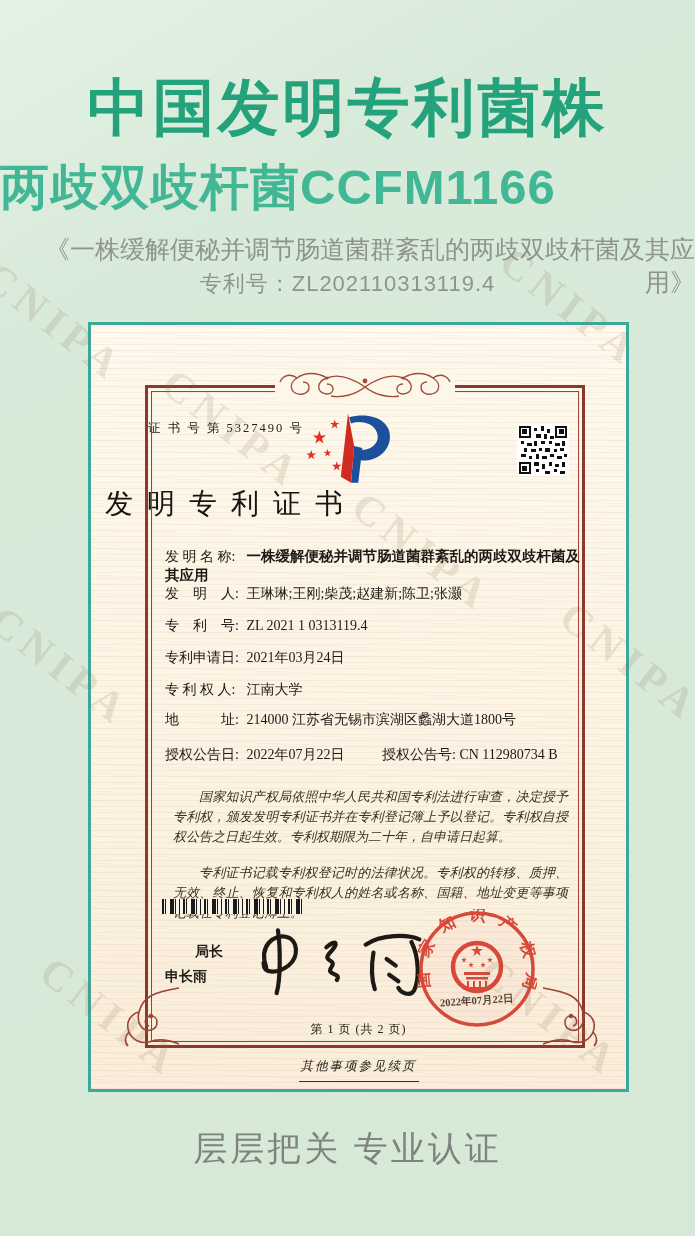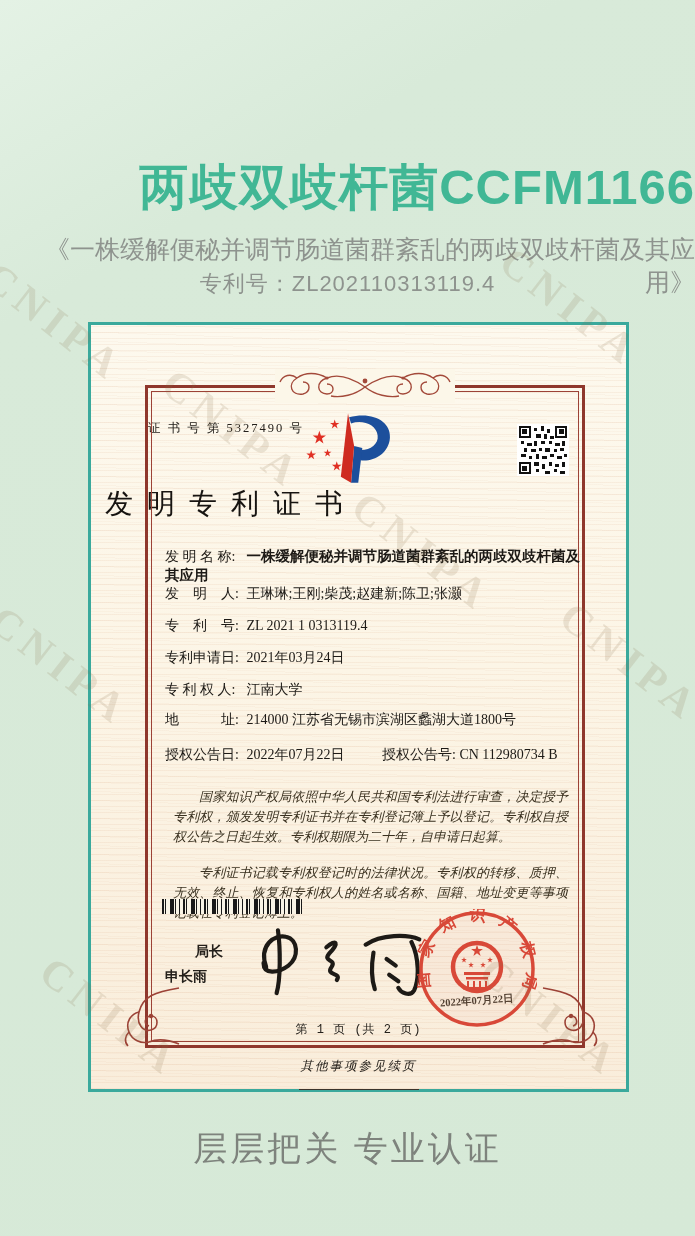--- a/index.html
+++ b/index.html
@@ -5,21 +5,21 @@
   html,body{margin:0;padding:0;background:#c9dcca;}
   .page{
     position:relative;width:695px;height:1236px;margin:0 auto;
     background:linear-gradient(150deg,#e4f2e5 0%,#d8ead9 20%,#d6e9d7 100%);
     overflow:hidden;
     font-family:"Liberation Sans","DejaVu Sans",sans-serif;
   }
   
   .hero-title{position:absolute;top:66px;left:0;width:100%;text-align:center;
     font-size:62px;font-weight:bold;letter-spacing:3px;color:#23a27b;}
-  .hero-sub{position:absolute;top:155px;left:0;width:100%;text-align:right;
+  .hero-sub{position:absolute;top:155px;left:0;width:100%;text-align:left;
     font-size:49px;font-weight:bold;letter-spacing:1px;color:#41b795;}
   .hero-book{position:absolute;top:233px;left:0;width:100%;text-align:right;
     font-size:25px;color:#8e938e;}
   .hero-patent{position:absolute;top:269px;left:0;width:100%;text-align:center;
     font-size:22px;color:#8e938e;letter-spacing:1px;}
   
   .cert{position:absolute;left:88px;top:322px;width:535px;height:764px;
     border:3px solid #3aa99c;
     background:linear-gradient(180deg,#fdf9ee 0%,#fcf5e6 45%,#f9eddb 100%);
     font-family:"Liberation Serif","DejaVu Serif",serif;color:#1f1c18;}
@@ -55,37 +55,38 @@
     repeating-linear-gradient(90deg,#191919 0 2px,#f9f4e6 2px 3px,#191919 3px 4px,
     #f9f4e6 4px 8px,#191919 8px 12px,#f9f4e6 12px 13px,#191919 13px 14px,
     #f9f4e6 14px 17px,#191919 17px 18px,#f9f4e6 18px 21px);}
   .director-label{position:absolute;left:74px;top:618px;font-size:14px;font-weight:bold;
     font-family:"Liberation Sans",sans-serif;color:#24201b;margin-left:30px;}
   .director-name{position:absolute;left:74px;top:643px;font-size:14px;font-weight:bold;
     font-family:"Liberation Sans",sans-serif;color:#24201b;}
   .signature{position:absolute;left:150px;top:600px;width:210px;height:72px;}
   .seal{position:absolute;left:326px;top:584px;width:120px;height:120px;opacity:0.92;}
   .page-info{position:absolute;left:0;top:696px;width:100%;text-align:center;
-    font-size:12px;color:#24201b;letter-spacing:1px;font-family:Liberation Mono, monospace;}
+    font-size:12px;color:#24201b;letter-spacing:1px;}
   .continuation{position:absolute;left:0;top:733px;width:100%;text-align:center;
     font-size:12.5px;color:#24201b;letter-spacing:2px;font-style:italic;}
-  .continuation span{border-bottom:1px solid #3a342c;padding:0 2px 16px;}
+  .continuation span{border-bottom:1px solid #3a342c;padding:0 2px 8px;}
   
   .wm-layer{position:absolute;inset:0;pointer-events:none;z-index:30;}
   .wm{position:absolute;font-size:42px;font-weight:bold;letter-spacing:7px;
     color:rgba(134,111,74,0.16);transform:rotate(38deg);font-family:"Liberation Serif",serif;}
   
   .slogan{position:absolute;top:1126px;left:0;width:100%;text-align:center;
     font-size:34px;color:#7e837d;letter-spacing:3px;}
 </style>
 </head>
 <body>
 
 <div class="page">
 
+  <div class="hero-title">中国发明专利菌株</div>
   <div class="hero-sub">两歧双歧杆菌CCFM1166</div>
   <div class="hero-book">《一株缓解便秘并调节肠道菌群紊乱的两歧双歧杆菌及其应用》</div>
   <div class="hero-patent">专利号：ZL202110313119.4</div>
 
   <div class="cert">
     <div class="texture"></div>
 
     <div class="cert-no">证 书 号 第 5327490 号</div>
 
     <svg class="logo" viewBox="0 0 88 72">

